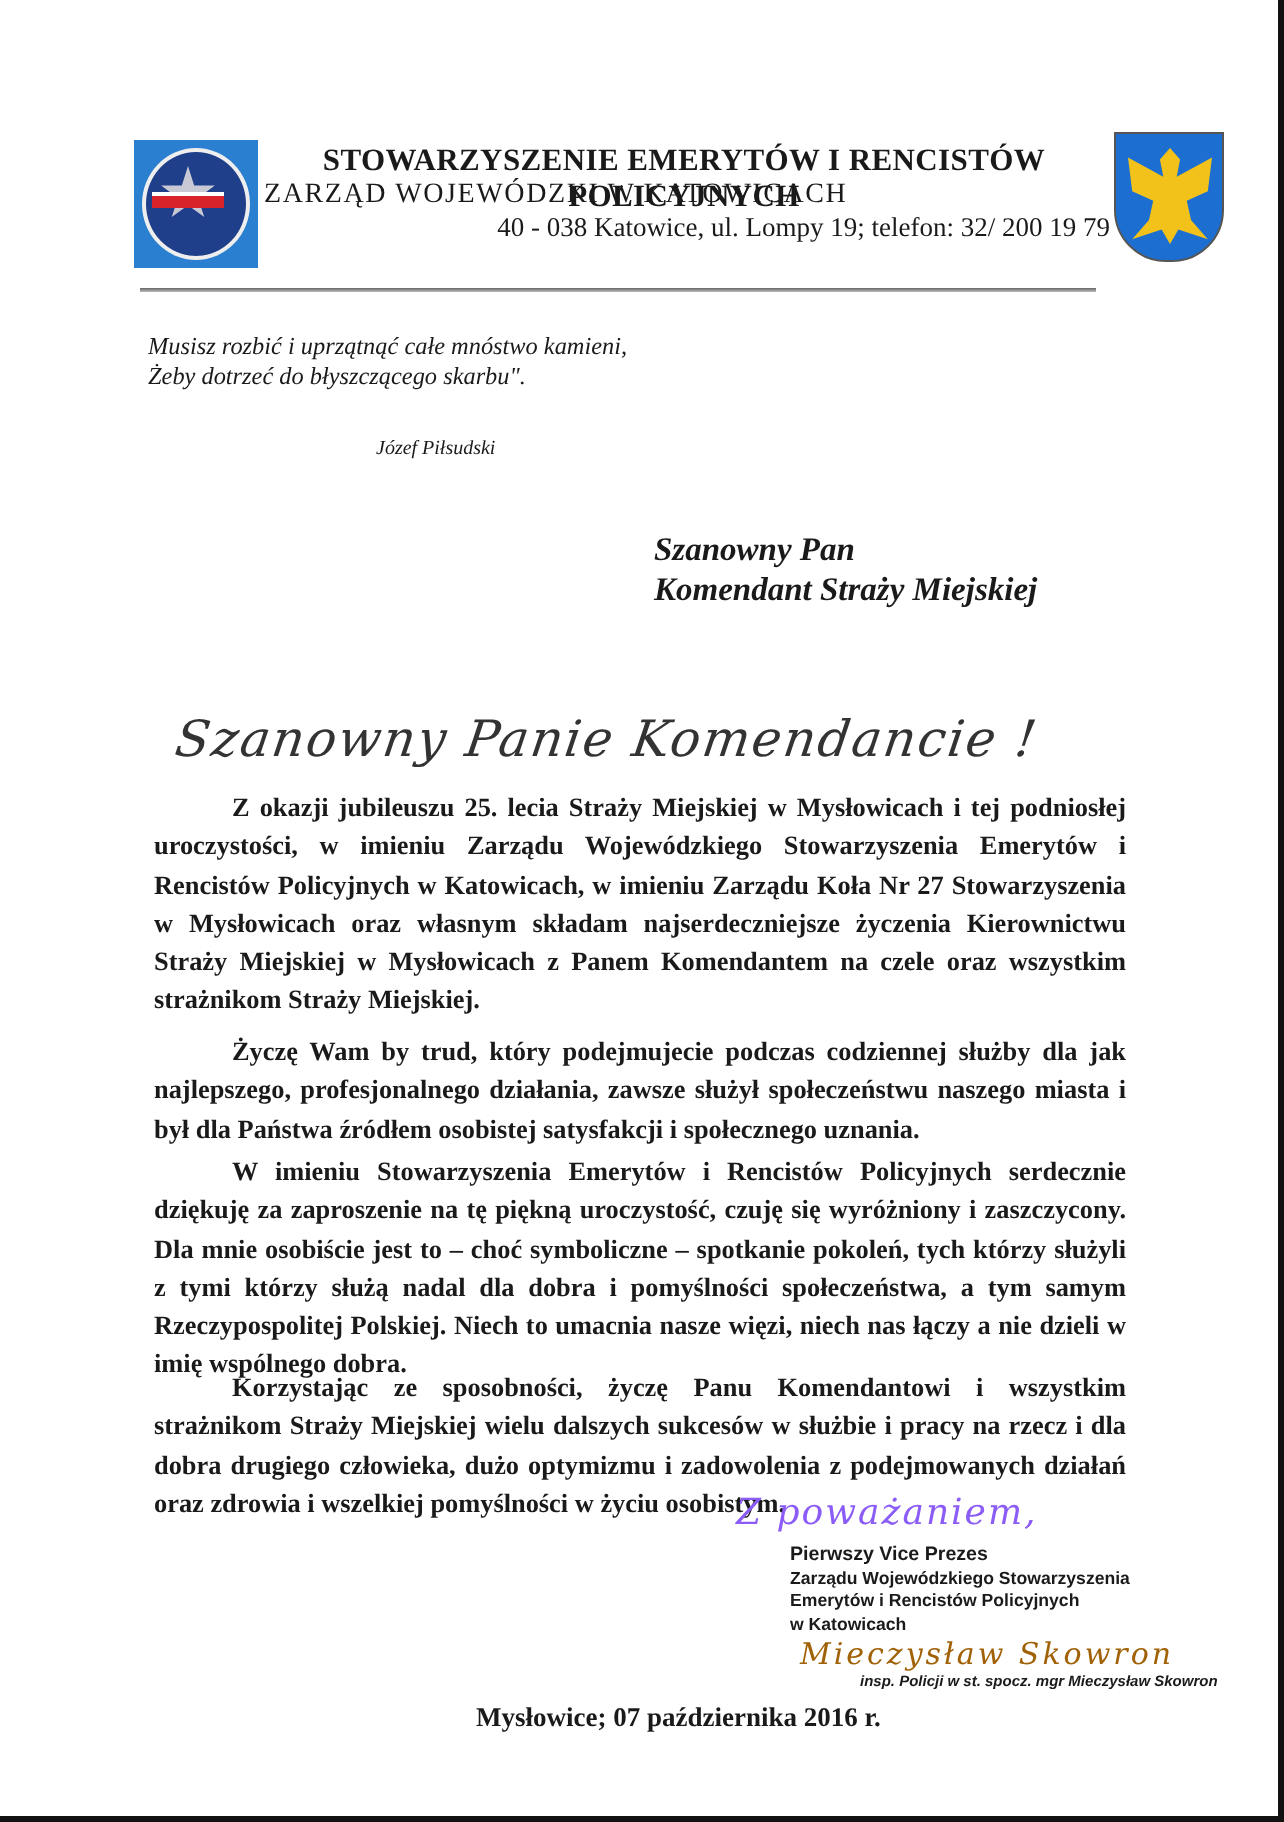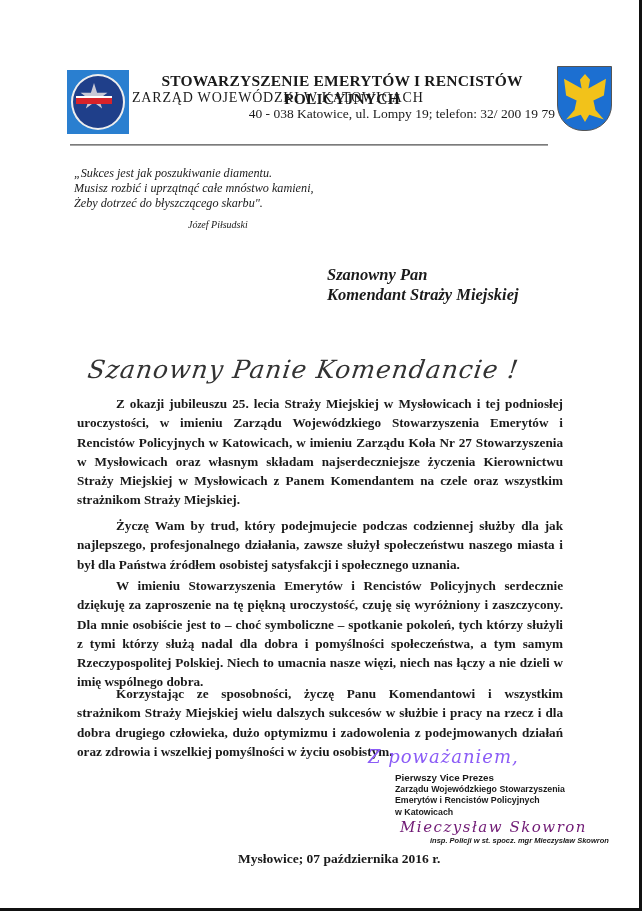--- a/index.html
+++ b/index.html
@@ -30,21 +30,21 @@
   .addressee .u { text-decoration:underline; }
   
   .salutation { left:88px; top:355px; font-size:25px; font-style:italic; font-family:"DejaVu Serif", serif; color:#333; letter-spacing:1px; transform:skewX(-8deg); }
   
   .para { left:77px; width:486px; font-size:13.2px; font-weight:bold; line-height:19.3px; text-align:justify; }
   .para .indent { display:inline-block; width:39px; }
   
   .closing { left:368px; top:746px; font-size:18px; font-style:italic; font-family:"DejaVu Serif", serif; color:#8b5cf6; letter-spacing:1px; }
   .sig-block { left:395px; top:772px; width:190px; font-family:"Liberation Sans", sans-serif; font-weight:bold; font-size:8.8px; line-height:11.5px; }
   .sig-title { font-size:9.8px; }
-  .signature { left:400px; top:818px; font-size:15px; font-style:italic; font-family:"DejaVu Serif", serif; color:#701a75; letter-spacing:1.5px; }
+  .signature { left:400px; top:818px; font-size:15px; font-style:italic; font-family:"DejaVu Serif", serif; color:#a16207; letter-spacing:1.5px; }
   .sig-caption { left:430px; top:836px; font-size:7.5px; font-style:italic; font-weight:bold; font-family:"Liberation Sans", sans-serif; }
   .place-date { left:238px; top:851px; font-size:13.5px; font-weight:bold; }
 </style>
 </head>
 <body>
 
 <div class="frame"></div>
 
 <div class="abs logo-left">
   <div class="disc"></div>
@@ -53,21 +53,20 @@
 </div>
 <div class="abs org-name">STOWARZYSZENIE EMERYTÓW I RENCISTÓW POLICYJNYCH</div>
 <div class="abs org-sub">ZARZĄD WOJEWÓDZKI W KATOWICACH</div>
 <div class="abs org-addr">40 - 038  Katowice, ul. Lompy 19; telefon: 32/ 200 19 79</div>
 <div class="abs logo-right">
   <div class="eagle"></div>
 </div>
 <div class="abs rule"></div>
 
 <div class="abs quote">
-  <div>„Sukces jest jak poszukiwanie diamentu.</div>
   <div> Musisz rozbić i uprzątnąć całe mnóstwo kamieni,</div>
   <div>Żeby dotrzeć do błyszczącego skarbu".</div>
 </div>
 <div class="abs quote-author">Józef  Piłsudski</div>
 
 <div class="abs addressee">
   <div>Szanowny  Pan</div>
   <div>Komendant  Straży  Miejskiej</div>
 </div>
 

